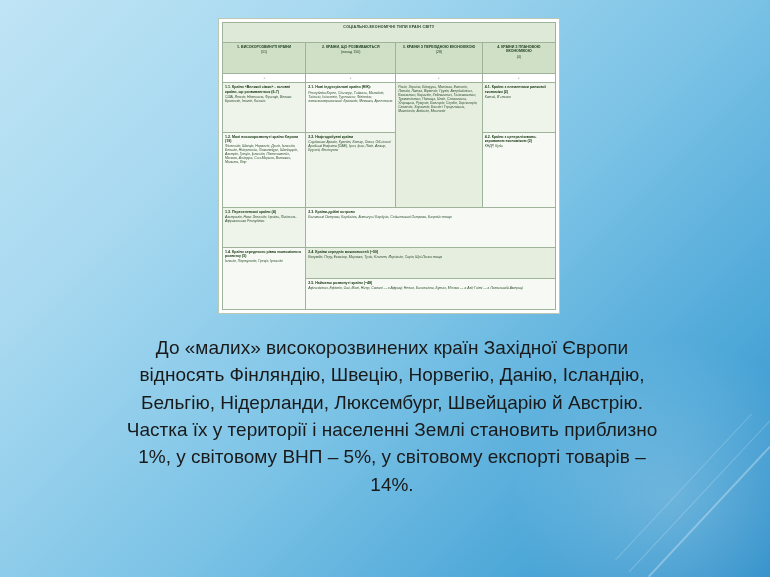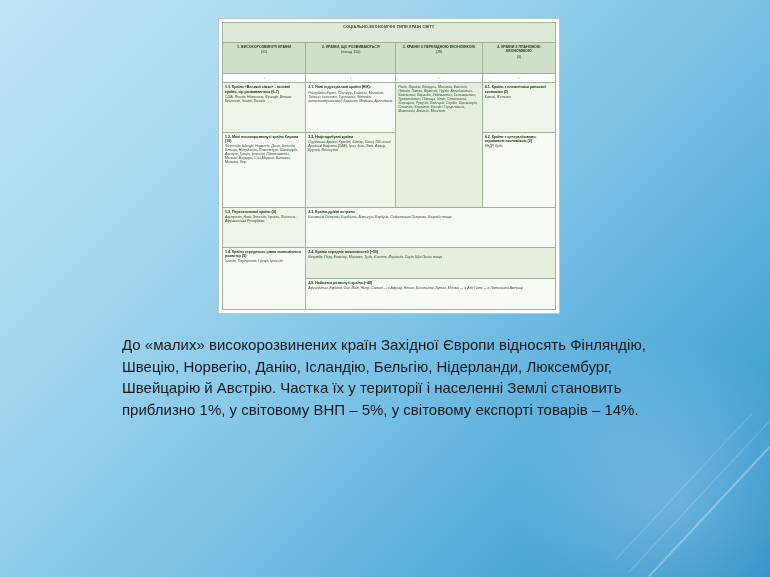--- a/index.html
+++ b/index.html
@@ -42,21 +42,21 @@
   .lst{display:block;font-style:italic;color:#2a4a2a;font-size:3.4px;}
   .g1{background:#eef4ea;}
   .g2{background:#f7faf4;}
   .g3{background:#e6eee0;}
   .arrows{height:9px;}
   .arrows td{border:none;background:transparent;text-align:center;font-size:6px;color:#6f8a69;padding:0;}
 
   
   .caption{
     position:absolute;left:122px;top:334px;width:540px;
-    font-size:15px;line-height:1.44;color:#1a1a1a;
+    font-size:19px;line-height:1.44;color:#1a1a1a;text-align:center;
   }
 </style>
 </head>
 <body>
 
 <div class="glow"></div>
 <div class="streak s1"></div>
 <div class="streak s2"></div>
 <div class="streak s3"></div>
 

